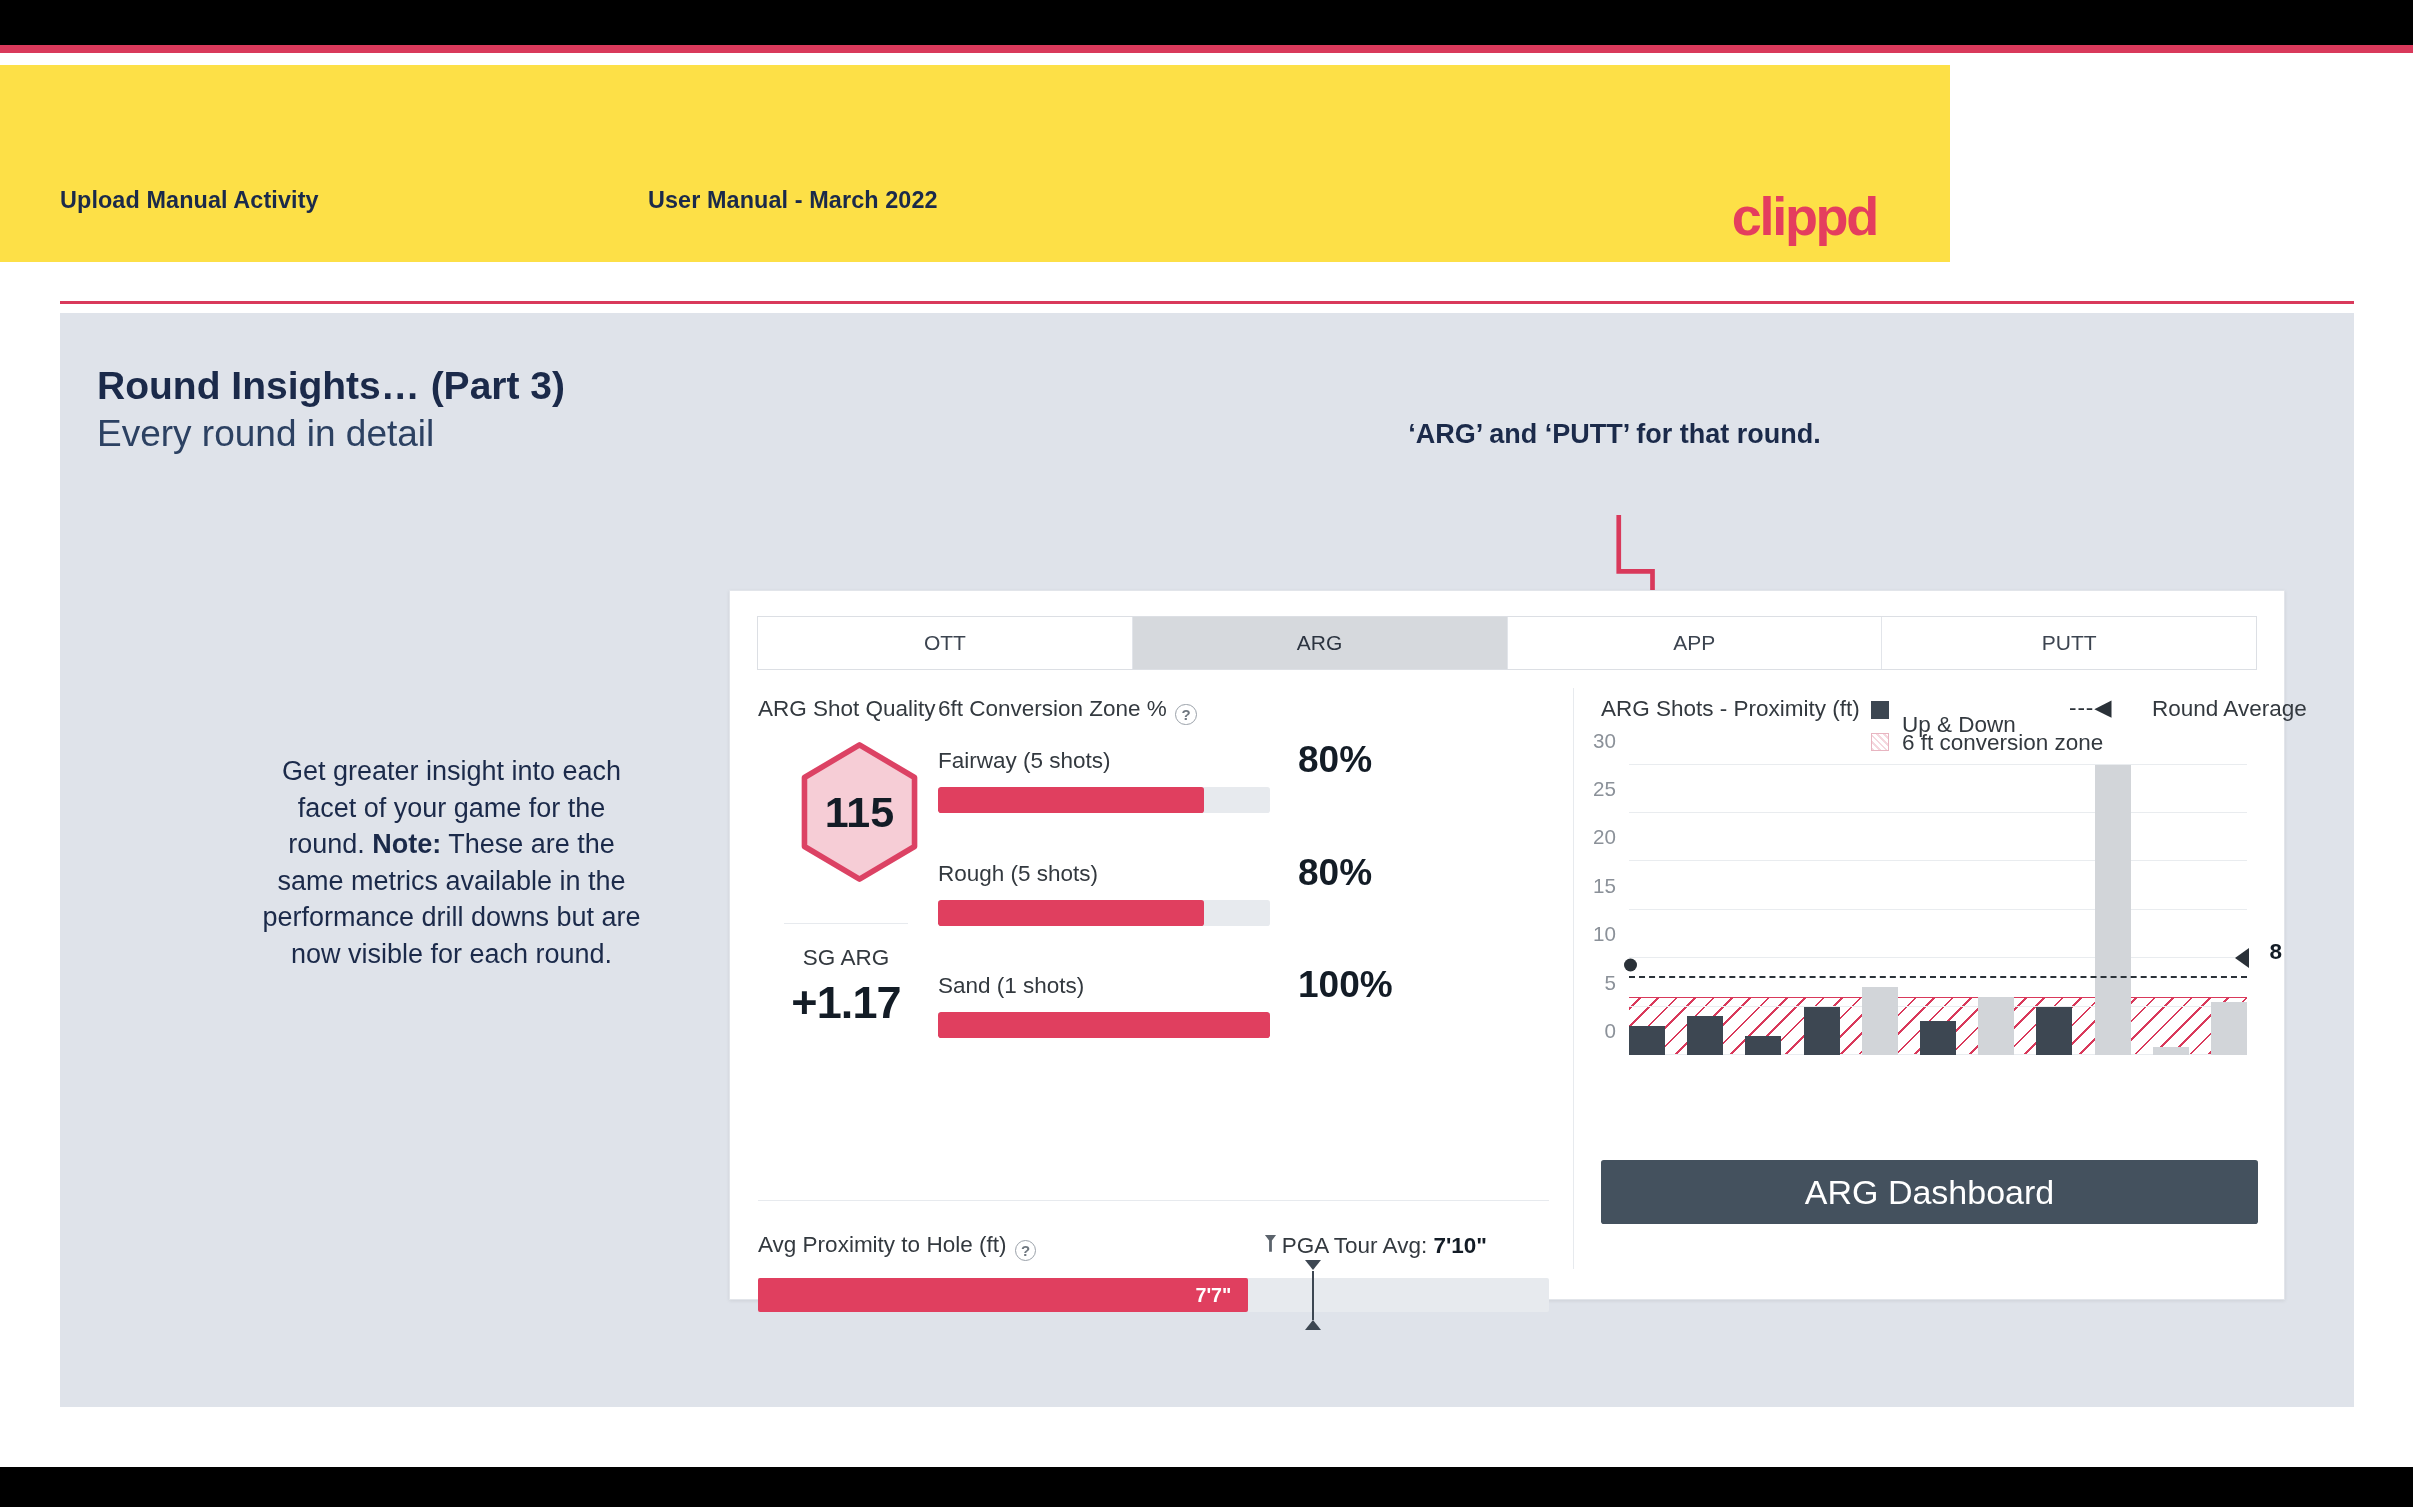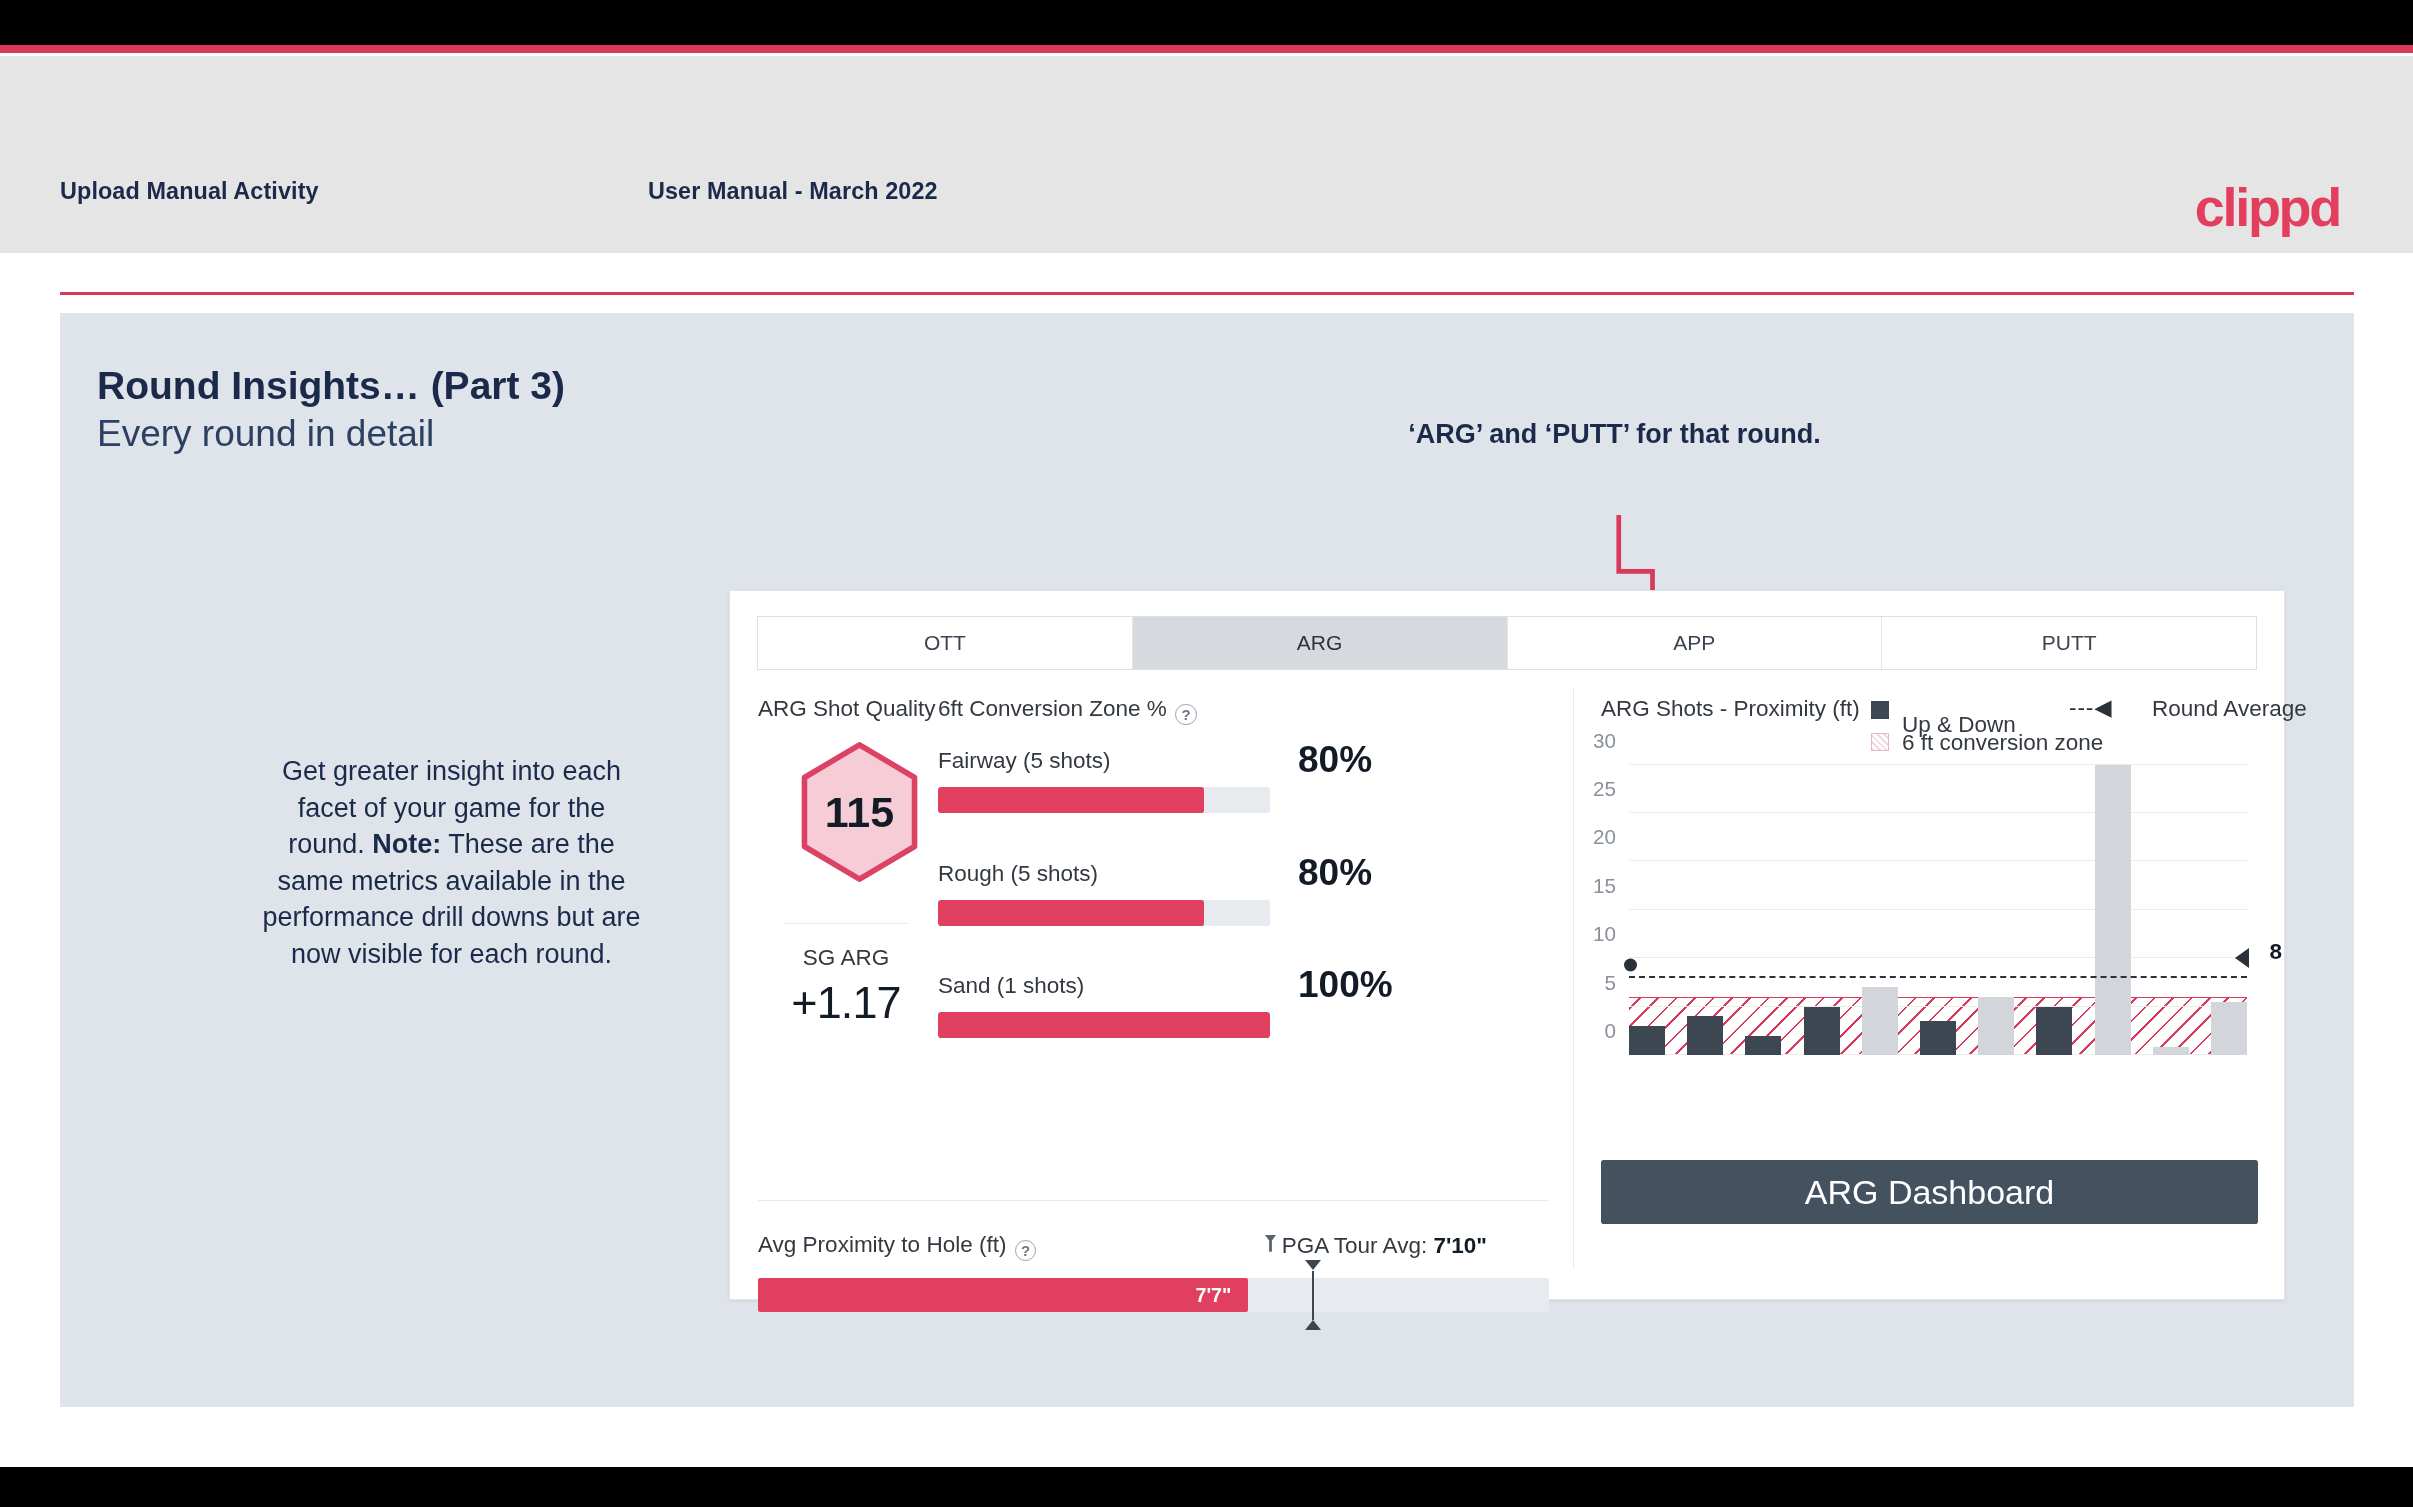--- a/index.html
+++ b/index.html
@@ -15,21 +15,21 @@
     width: 2413px; height: 1422px;
     background: #ffffff;
   }
   
   .top-accent {
     position: absolute; left: 0; top: 0;
     width: 2413px; height: 7.5px;
     background: #d9395b;
   }
   
-  .header-zone { position: absolute; left: 0; top: 11px; width: 2413px; height: 197px; background:#e5e5e5; }
+  .header-zone { position: absolute; left: 0; top: 20px; width: 1950px; height: 197px; background:#fde047; }
   .hdr-left {
     position: absolute; left: 60px; top: 122px;
     font-size: 23.4px; font-weight: 700; color: #1b2a4a; letter-spacing: 0.1px;
   }
   .hdr-mid {
     position: absolute; left: 648px; top: 122px;
     font-size: 23.4px; font-weight: 700; color: #1b2a4a; letter-spacing: 0.1px;
   }
   .hdr-logo {
     position: absolute; right: 73px; top: 124px;
@@ -123,21 +123,21 @@
   .sg-divider {
     position: absolute; left: 54px; top: 332px;
     width: 124px; height: 0.9px; background: #e7eaee;
   }
   .sg-label {
     position: absolute; left: 54px; top: 354px; width: 124px; text-align: center;
     font-size: 22.5px; color: #33393f;
   }
   .sg-value {
     position: absolute; left: 45px; top: 386px; width: 142px; text-align: center;
-    font-size: 45px; font-weight: 400; color: #131c26; letter-spacing: -0.9px;
+    font-size: 45px; font-weight: 700; color: #131c26; letter-spacing: -0.9px;
   }
 
   .conv-row { position: absolute; left: 208px; }
   .conv-name { font-size: 22.5px; color: #33393f; margin-bottom: 13px; }
   .conv-track {
     position: relative; width: 332px; height: 26px;
     background: #e7eaee; border-radius: 2.8px; overflow: hidden;
   }
   .conv-fill { position: absolute; left: 0; top: 0; height: 100%; background: #e03f5f; border-radius: 2.8px; }
   .conv-pct {

